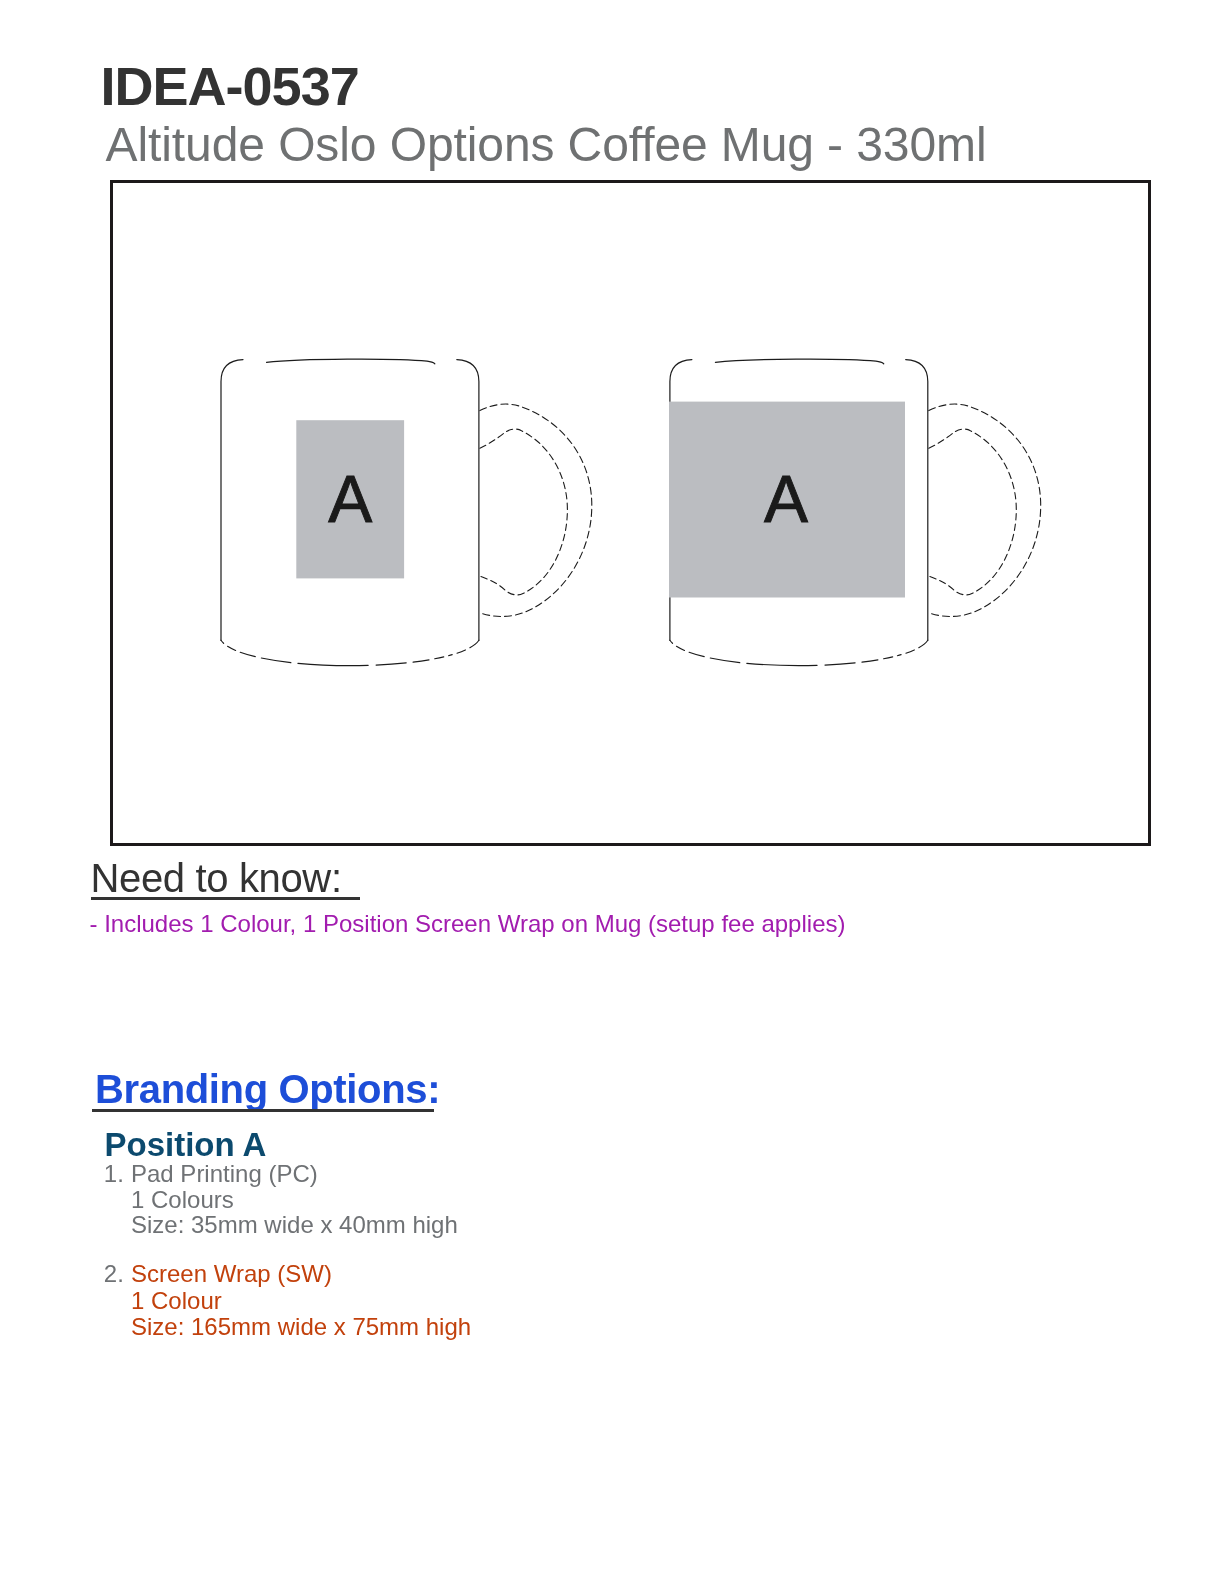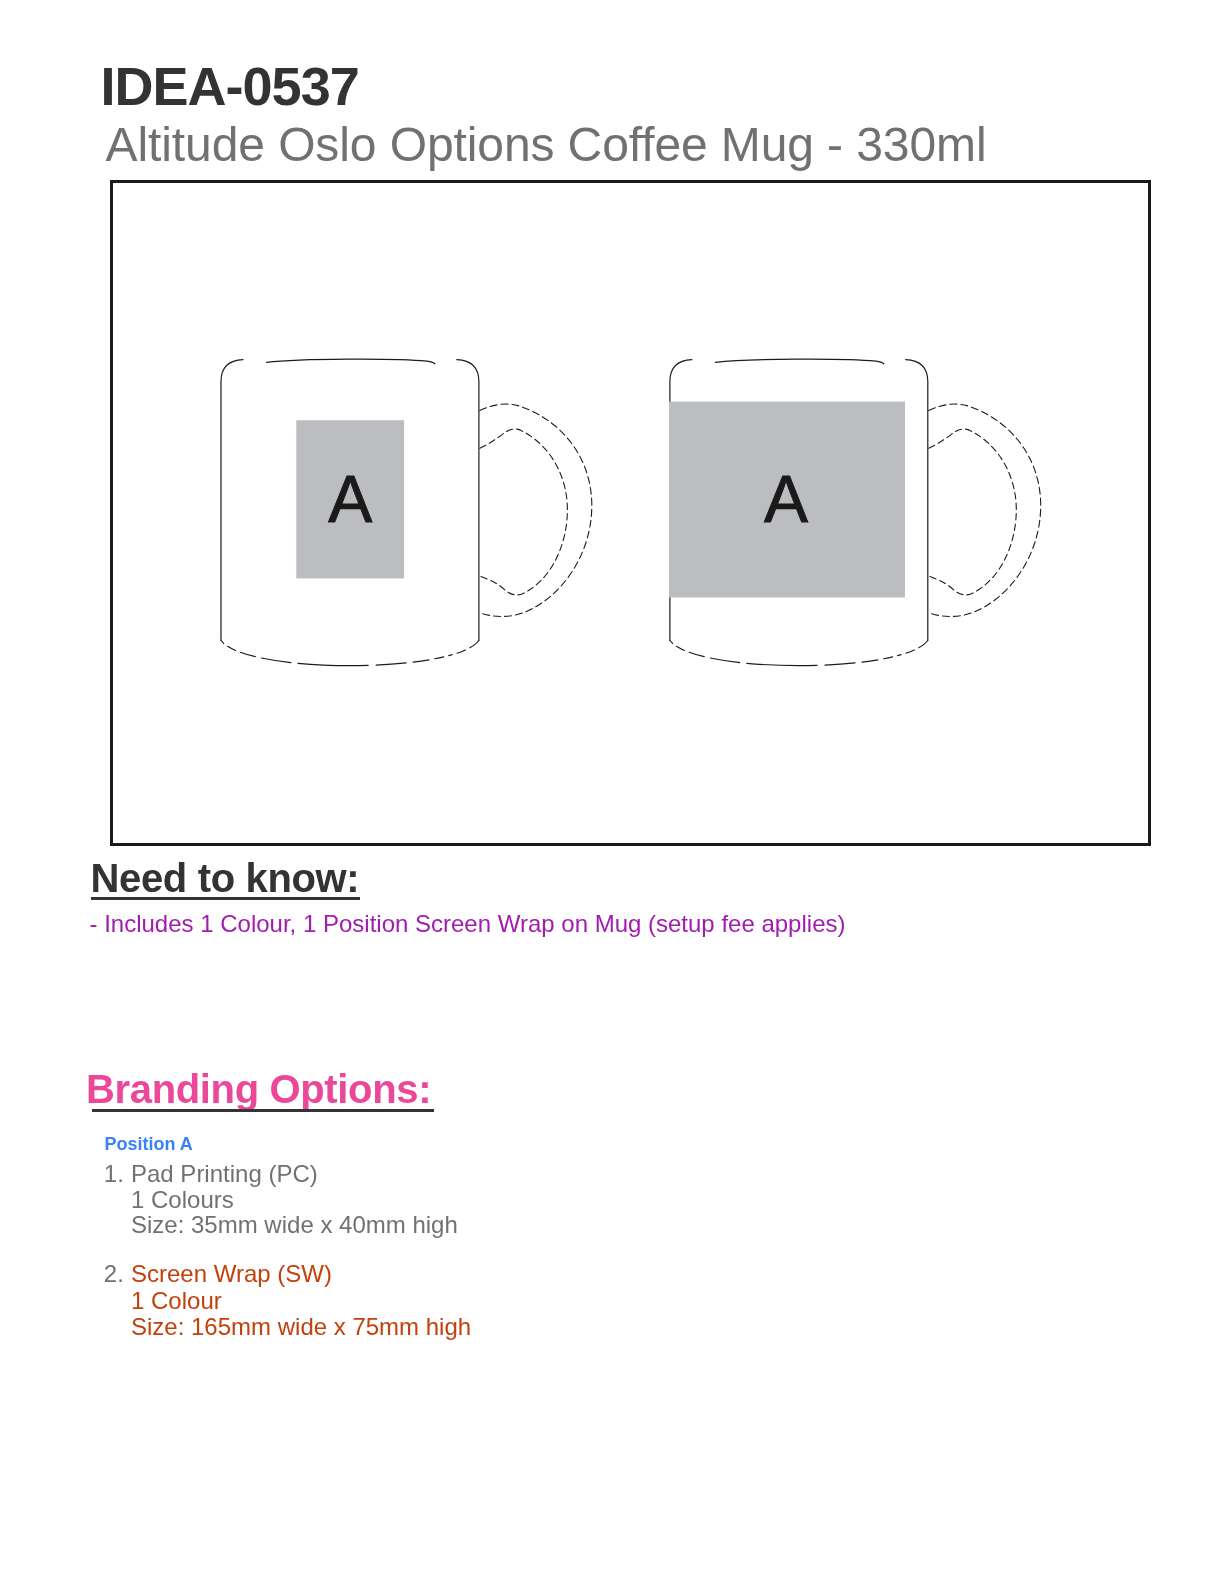--- a/index.html
+++ b/index.html
@@ -39,31 +39,31 @@
 
   <use href="#mugbody" transform="translate(448.9,0)"></use>
 
   <use href="#mughandle" transform="translate(448.9,0)"></use>
 
   <rect x="669" y="401.6" width="236" height="195.9" fill="#bbbdc1"></rect>
 
   <text x="785.9" y="521.7" text-anchor="middle" font-size="66" fill="#1a1a1a" stroke="#1a1a1a" stroke-width="0.9">A</text>
 </svg>
 
-<div class="abs" style="left:90.5px;top:857.8px;font-size:40px;line-height:40px;font-weight:bold;letter-spacing:-0.35px;color:#333333">Need to know:</div>
+<div class="abs" style="left:90.5px;top:857.8px;font-size:40px;line-height:40px;font-weight:normal;letter-spacing:-0.35px;color:#333333">Need to know:</div>
 
 <div class="abs" style="left:91.4px;top:897.3px;width:268.8px;height:2.6px;background:#333333"></div>
 
 <div class="abs" style="left:89.5px;top:912px;font-size:24px;line-height:24px;color:#a21caf">- Includes 1 Colour, 1 Position Screen Wrap on Mug (setup fee applies)</div>
 
-<div class="abs" style="left:86px;top:1069.3px;font-size:40px;line-height:40px;font-weight:bold;letter-spacing:-0.35px;color:#ec4899">Branding Options:</div>
+<div class="abs" style="left:95px;top:1069.3px;font-size:40px;line-height:40px;font-weight:bold;letter-spacing:-0.35px;color:#1d4ed8">Branding Options:</div>
 
 <div class="abs" style="left:92.1px;top:1109.2px;width:342px;height:2.6px;background:#333333"></div>
 
-<div class="abs" style="left:104.5px;top:1131.1px;font-size:18px;line-height:27px;font-weight:bold;color:#3b82f6">Position A</div>
+<div class="abs" style="left:104.5px;top:1131.1px;font-size:33px;line-height:27px;font-weight:bold;color:#0c4a6e">Position A</div>
 
 <div class="abs" style="left:103.8px;top:1160.8px;font-size:24px;line-height:25.8px;color:#6f7275">1.</div>
 
 <div class="abs" style="left:131px;top:1160.8px;font-size:24px;line-height:25.8px;color:#6f7275">Pad Printing (PC)
 1 Colours
 Size: 35mm wide x 40mm high</div>
 
 <div class="abs" style="left:103.8px;top:1261.2px;font-size:24px;line-height:26.5px;color:#6f7275">2.</div>
 
 <div class="abs" style="left:131px;top:1261.2px;font-size:24px;line-height:26.5px;color:#c2410c">Screen Wrap (SW)

